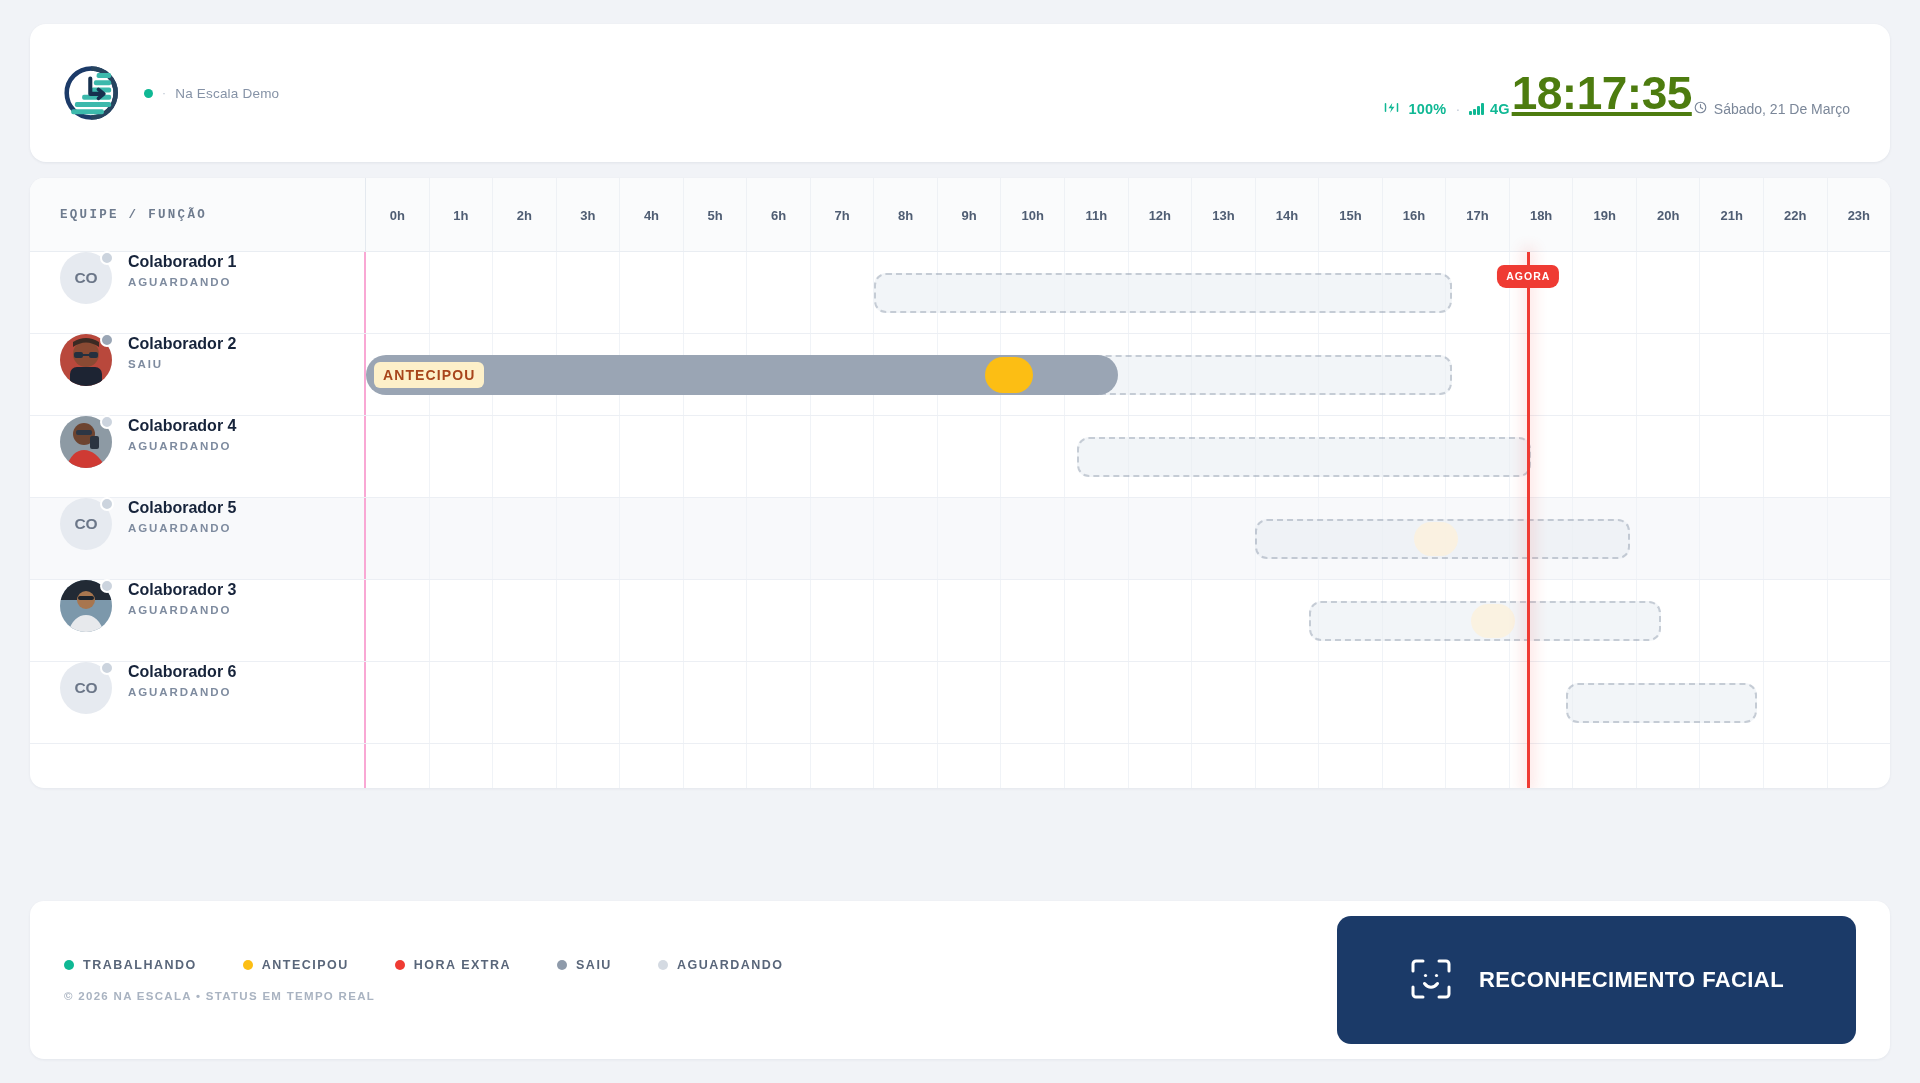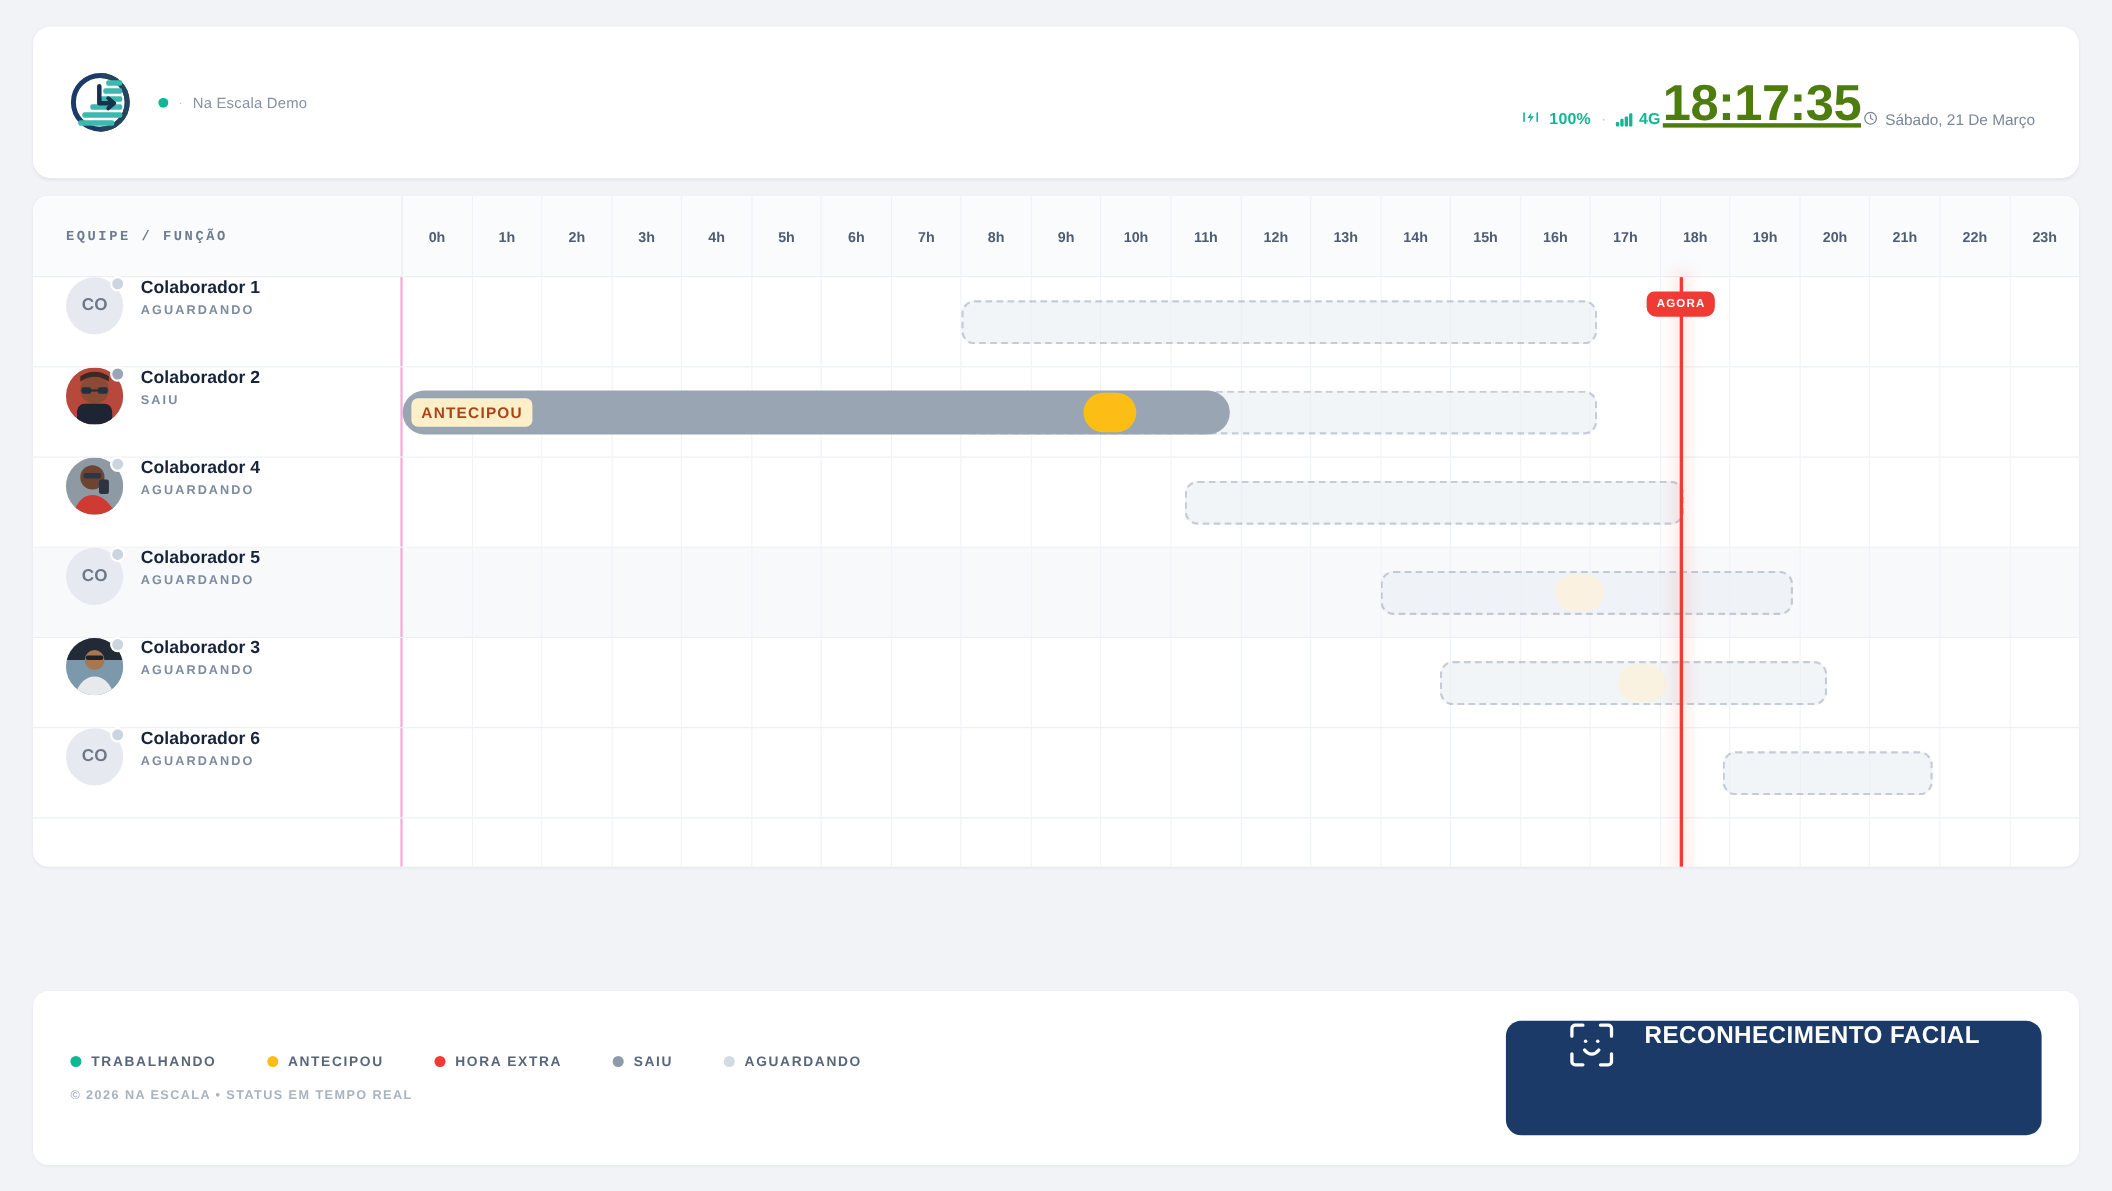--- a/index.html
+++ b/index.html
@@ -274,23 +274,23 @@
   }
   .copyright {
     font-size: 11.5px; font-weight: 600; letter-spacing: 1.3px;
     color: #a9b3c1;
   }
   .face-btn {
     background: #1b3a68;
     color: #ffffff;
     border: none;
     border-radius: 14px;
-    height: 104px;
-    padding: 0 56px;
-    display: flex; gap: 26px;
+    height: 128px;
+    padding: 0 72px;
+    display: flex; align-items: center; gap: 26px;
     cursor: pointer;
   }
   .face-btn .lbl {
     font-size: 22px; font-weight: 700; letter-spacing: .4px;
   }
 </style>
 </head>
 <body>
 
 <div class="page">

